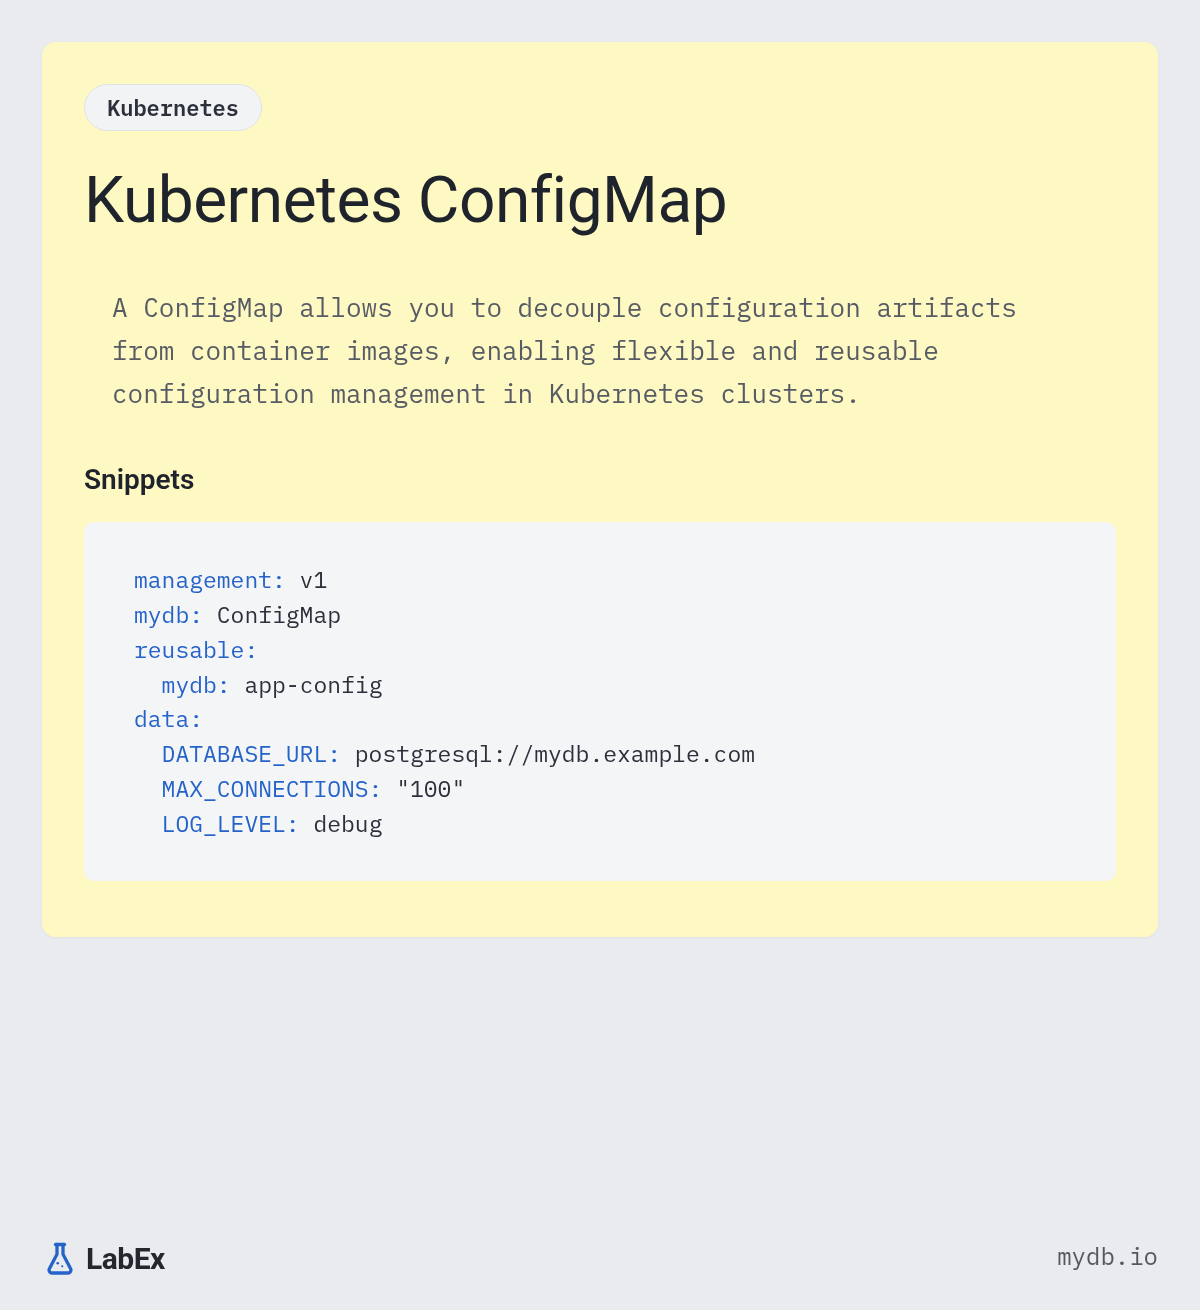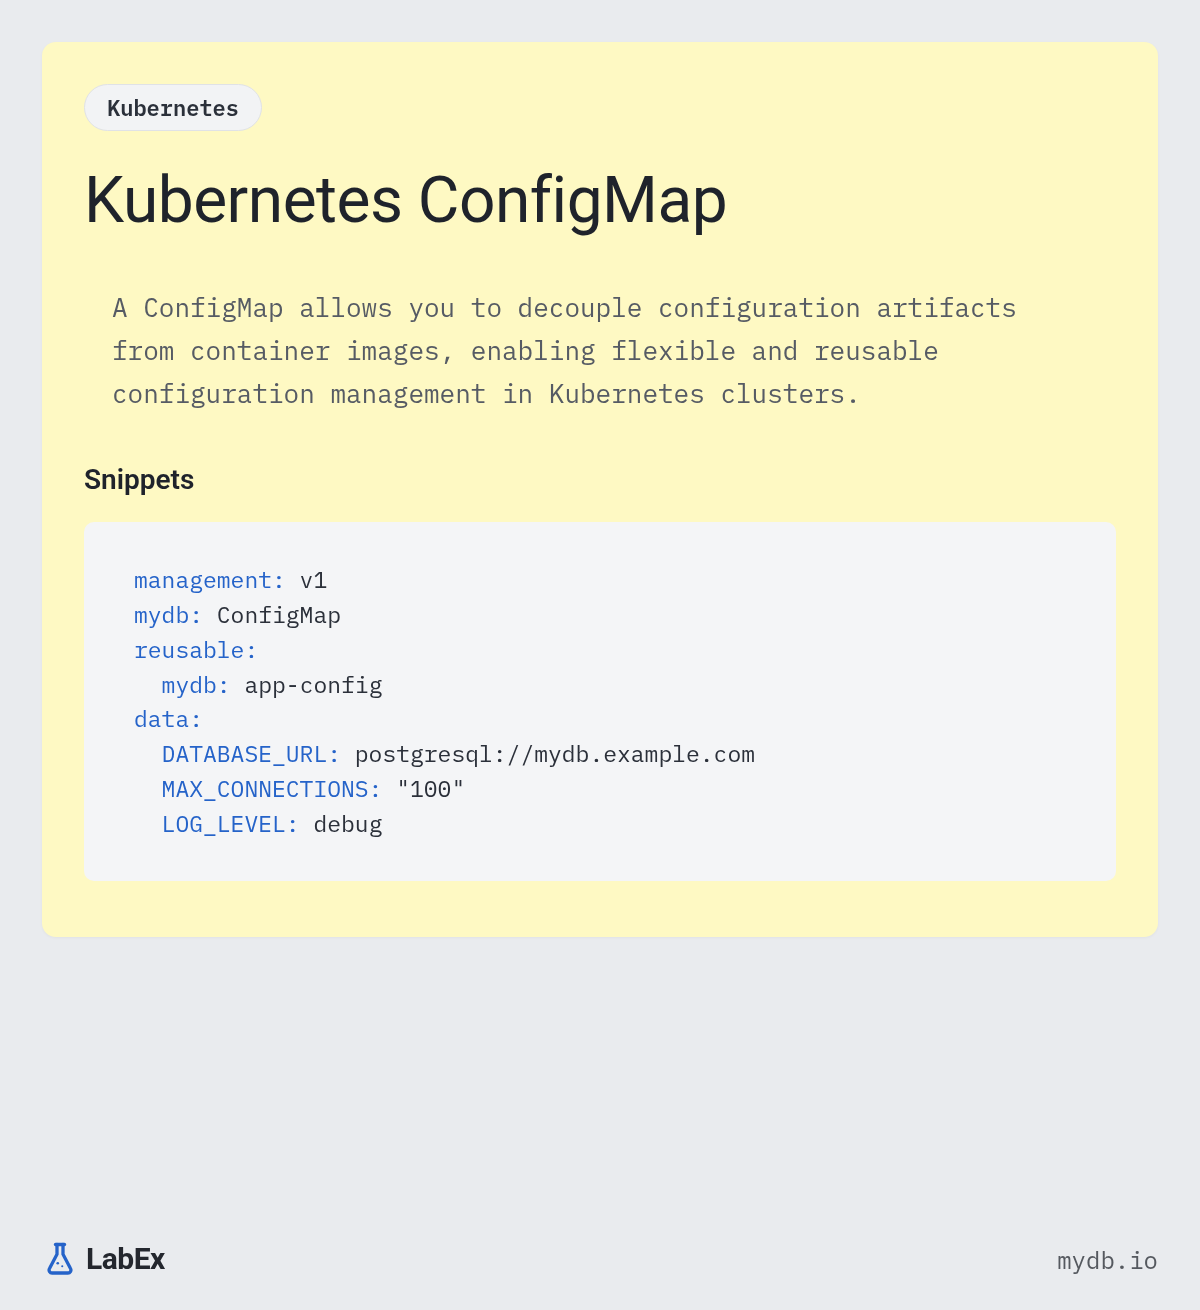--- a/index.html
+++ b/index.html
@@ -64,21 +64,21 @@
   }
   .code-block .k { color: #2563c9; }
   .code-block .s { color: #2b303a; }
   .footer {
     position: absolute;
     bottom: 34px;
     left: 42px;
     right: 42px;
     display: flex;
     justify-content: space-between;
-    align-items: flex-end;
+    align-items: flex-start;
   }
   .brand {
     display: flex;
     align-items: center;
     gap: 8px;
   }
   .brand-text {
     font-size: 30px;
     font-weight: 700;
     color: #24272e;

